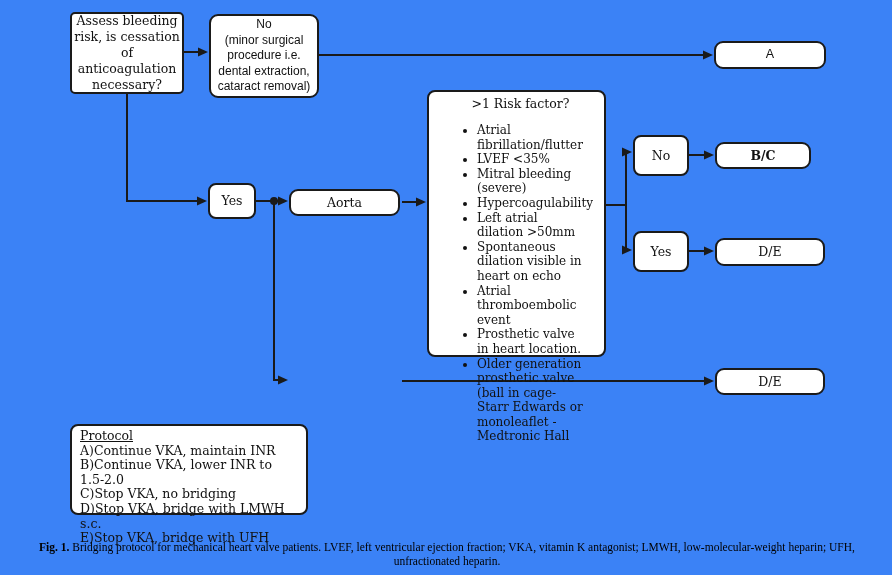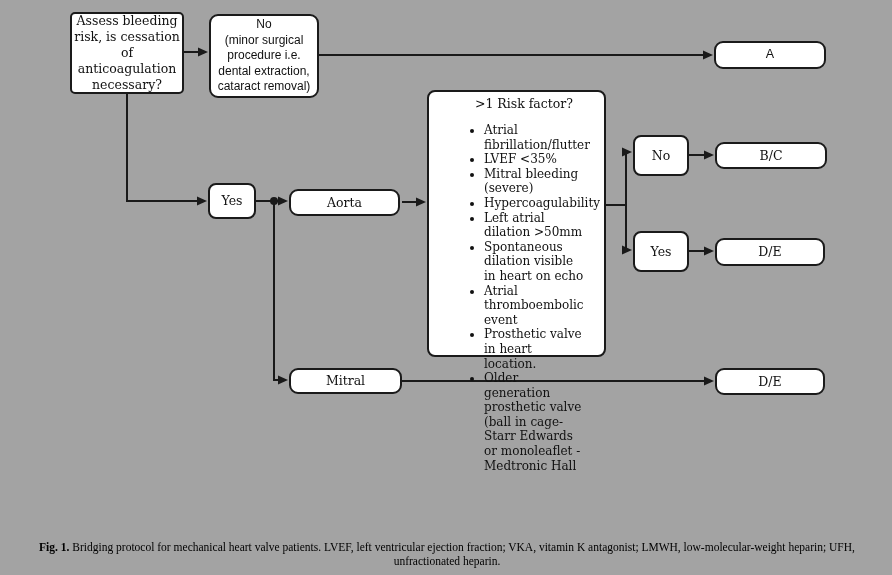--- a/index.html
+++ b/index.html
@@ -1,20 +1,20 @@
 <!DOCTYPE html>
 <html><head>
 <meta charset="utf-8">
 <style>
   html, body { margin: 0; padding: 0; background: #ffffff; }
   .stage {
     position: relative;
     width: 892px;
     height: 575px;
-    background: #a3a3a3;
+    background: #3b82f6;
     font-family: "DejaVu Serif", serif;
     color: #111111;
     overflow: hidden;
   }
   svg.connectors {
     position: absolute;
     left: 0; top: 0;
     width: 892px; height: 575px;
     pointer-events: none;
   }
@@ -33,23 +33,23 @@
     white-space: pre-line;
   }
   .box-assess  { left: 70px;  top: 12px;  width: 114px; height: 82px; border-radius: 5px; font-size: 12.5px; line-height: 16px; }
   .box-no-top  { left: 209px; top: 14px;  width: 110px; height: 84px; border-radius: 9px;
                  font-family: "Liberation Sans", sans-serif; font-size: 12px; line-height: 15.5px; }
   .box-a       { left: 714px; top: 41px;  width: 112px; height: 28px; border-radius: 9px;
                  font-family: "Liberation Sans", sans-serif; }
   .box-yes-l   { left: 208px; top: 183px; width: 48px;  height: 36px; border-radius: 8px; }
   .box-aorta   { left: 289px; top: 189px; width: 111px; height: 27px; border-radius: 9px; }
   .box-risk    { left: 427px; top: 90px;  width: 179px; height: 267px; border-radius: 8px;
-                 display: block; text-align: left; white-space: normal; padding: 3px 6px 0 21px; }
+                 display: block; text-align: left; white-space: normal; padding: 3px 6px 0 14px; }
   .box-no-r    { left: 633px; top: 135px; width: 56px;  height: 41px; border-radius: 8px; }
-  .box-bc      { left: 715px; top: 142px; width: 112px; height: 27px; border-radius: 9px; }
+  .box-bc      { left: 715px; top: 142px; width: 96px; height: 27px; border-radius: 9px; font-weight: bold; }
   .box-yes-r   { left: 633px; top: 231px; width: 56px;  height: 41px; border-radius: 8px; }
   .box-de1     { left: 715px; top: 238px; width: 110px; height: 28px; border-radius: 9px; }
   .box-mitral  { left: 289px; top: 368px; width: 113px; height: 26px; border-radius: 9px; }
   .box-de2     { left: 715px; top: 368px; width: 110px; height: 27px; border-radius: 9px; }
 
   .risk-title { text-align: center; font-size: 12.5px; line-height: 15px; margin: 1px 0 0 0; }
   .risk-list  { margin: 12px; padding: 0 0 0 22px; list-style: disc; }
   .risk-list li { font-size: 12px; line-height: 14.6px; }
 
   .protocol {
@@ -158,20 +158,27 @@
   </div>
 
   <div class="node box-no-r">No</div>
 
   <div class="node box-bc">B/C</div>
 
   <div class="node box-yes-r">Yes</div>
 
   <div class="node box-de1">D/E</div>
 
-  <div class="node box-mitral">Mitral</div>
 
   <div class="node box-de2">D/E</div>
 
+  <div class="protocol">
+    <div class="protocol-title">Protocol</div>
+    <div>A)Continue VKA, maintain INR</div>
+    <div>B)Continue VKA, lower INR to 1.5-2.0</div>
+    <div>C)Stop VKA, no bridging</div>
+    <div>D)Stop VKA, bridge with LMWH s.c.</div>
+    <div>E)Stop VKA, bridge with UFH</div>
+  </div>
 
   <div class="caption"><b>Fig. 1.</b> <span>Bridging protocol for mechanical heart valve patients. LVEF, left ventricular ejection fraction; VKA, vitamin K antagonist; LMWH, low-molecular-weight heparin; UFH, unfractionated heparin.</span></div>
 
 </div>
 
 </body></html>

